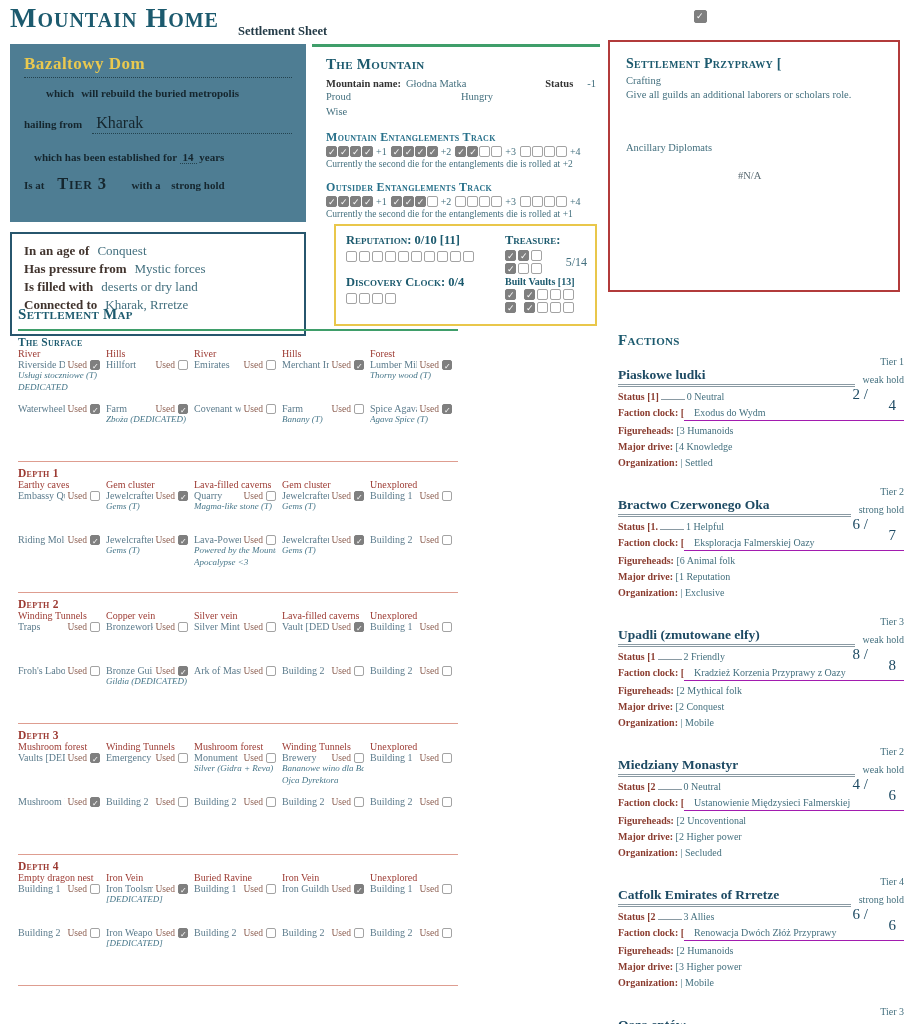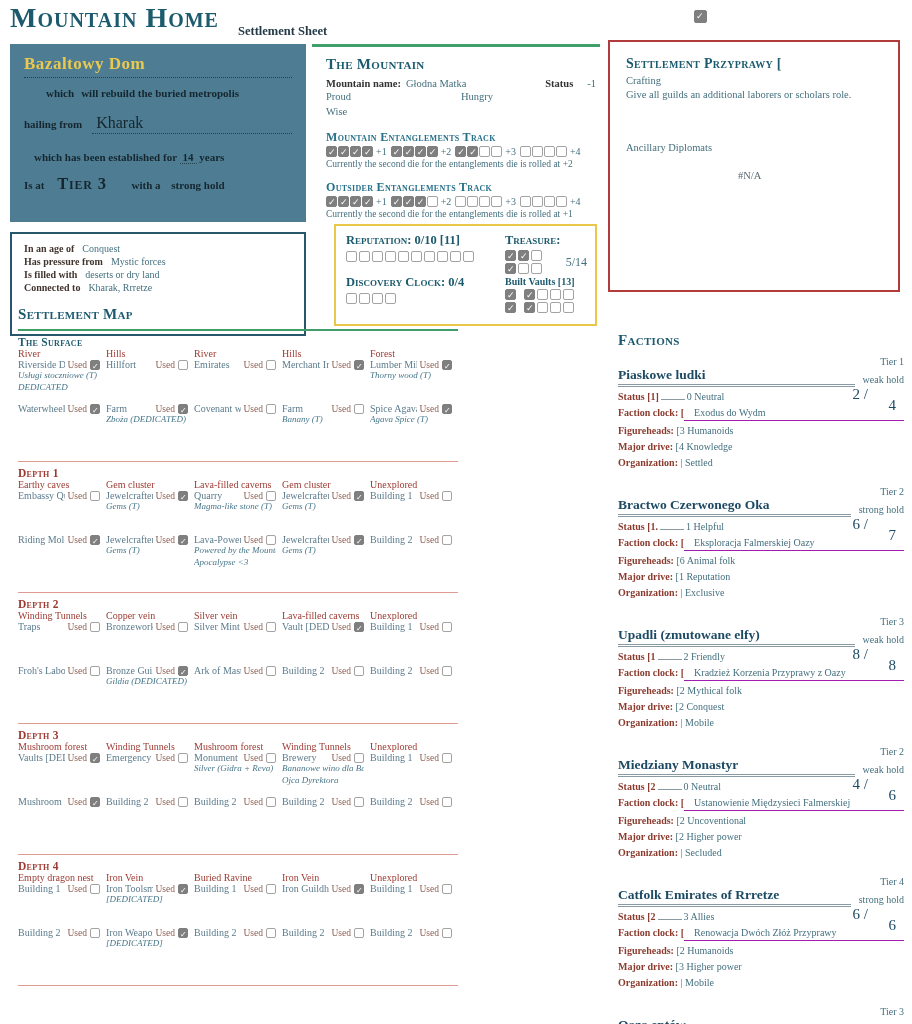--- a/index.html
+++ b/index.html
@@ -59,21 +59,21 @@
   .abbox{position:absolute;left:608px;top:40px;width:292px;height:252px;border:2px solid var(--red);
          box-sizing:border-box;padding:14px 16px;}
   .abbox .line{font-size:10.5px;color:var(--val);margin-top:3px;}
   .abbox .anc{margin-top:42px;}
   .abbox .na{margin-top:17px;margin-left:112px;color:#5a6a72;}
   
   .hrbox{position:absolute;left:10px;top:232px;width:296px;height:104px;border:2px solid #27566d;
          box-sizing:border-box;padding:7px 12px;}
   .hr-titlerow{display:flex;align-items:baseline;}
   .hr-hint{font-weight:bold;font-size:11px;color:#243b47;margin-left:38px;}
-  .hr-field{font-size:10px;margin-top:2px;}
+  .hr-field{font-size:13px;margin-top:2px;}
   .hr-field .lbl{font-weight:bold;color:#41342e;margin-right:8px;}
   .hr-field .val{color:var(--val);}
   
   .repbox{position:absolute;left:334px;top:224px;width:263px;height:102px;border:2px solid var(--yellow);
           box-sizing:border-box;padding:7px 10px;}
   .rep-title{font-variant:small-caps;font-weight:bold;font-size:12.5px;color:var(--teal);}
   .boxrow{display:flex;gap:2px;margin-top:3px;}
   .disc{margin-top:13px;}
   .trecol{position:absolute;right:8px;top:7px;width:82px;}
   .tre-grid{margin-top:2px;}

